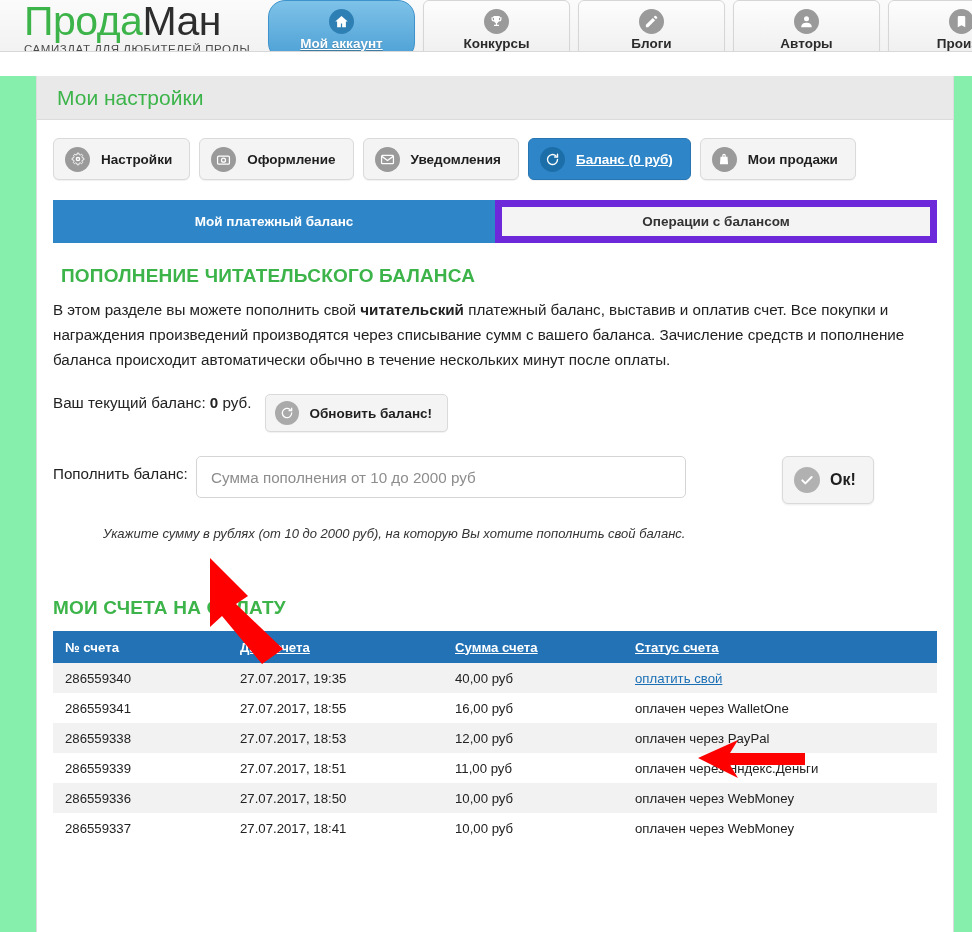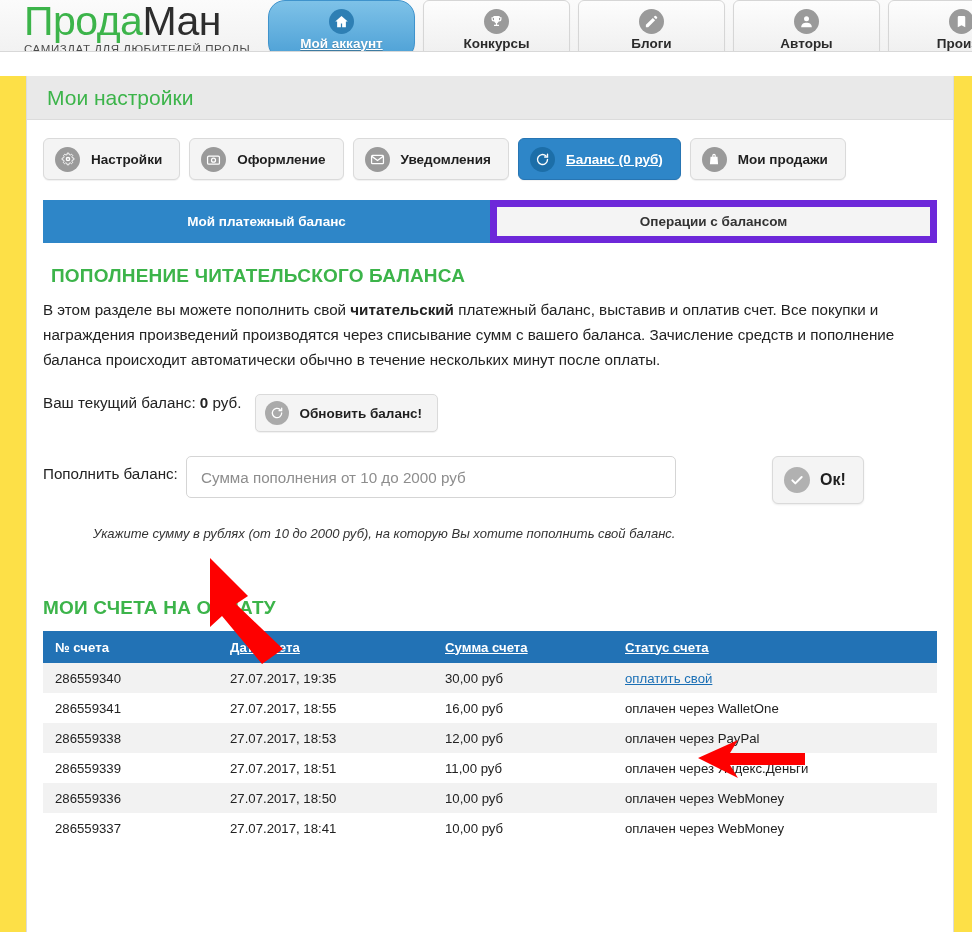--- a/index.html
+++ b/index.html
@@ -90,22 +90,22 @@
   .navtab.active .navtab-label {
     color: #ffffff;
     text-decoration: underline;
     text-shadow: 0 1px 1px rgba(0,0,0,0.25);
   }
 
   
   .page {
     position: absolute;
     top: 76px; left: 0; right: 0; bottom: 0;
-    background: #fde047;
-    padding-left: 26px;
+    background: #86efac;
+    padding-left: 36px;
   }
   .card {
     background: #ffffff;
     height: 100%;
     border-left: 1px solid #dcdcdc;
     border-right: 1px solid #dcdcdc;
     margin-right: 18px;
   }
   .card-head {
     background: #e9e9e9;
@@ -503,21 +503,21 @@
             <th class="col-num"><span>№ счета</span></th>
             <th class="col-date sortable"><span>Дата счета</span></th>
             <th class="col-sum sortable"><span>Сумма счета</span></th>
             <th class="sortable"><span>Статус счета</span></th>
           </tr>
         </thead>
         <tbody>
           <tr>
             <td>286559340</td>
             <td>27.07.2017, 19:35</td>
-            <td>30,00 руб</td>
+            <td>40,00 руб</td>
             <td><span class="pay-link">оплатить свой</span></td>
           </tr>
           <tr>
             <td>286559341</td>
             <td>27.07.2017, 18:55</td>
             <td>16,00 руб</td>
             <td>оплачен через WalletOne</td>
           </tr>
           <tr>
             <td>286559338</td>

